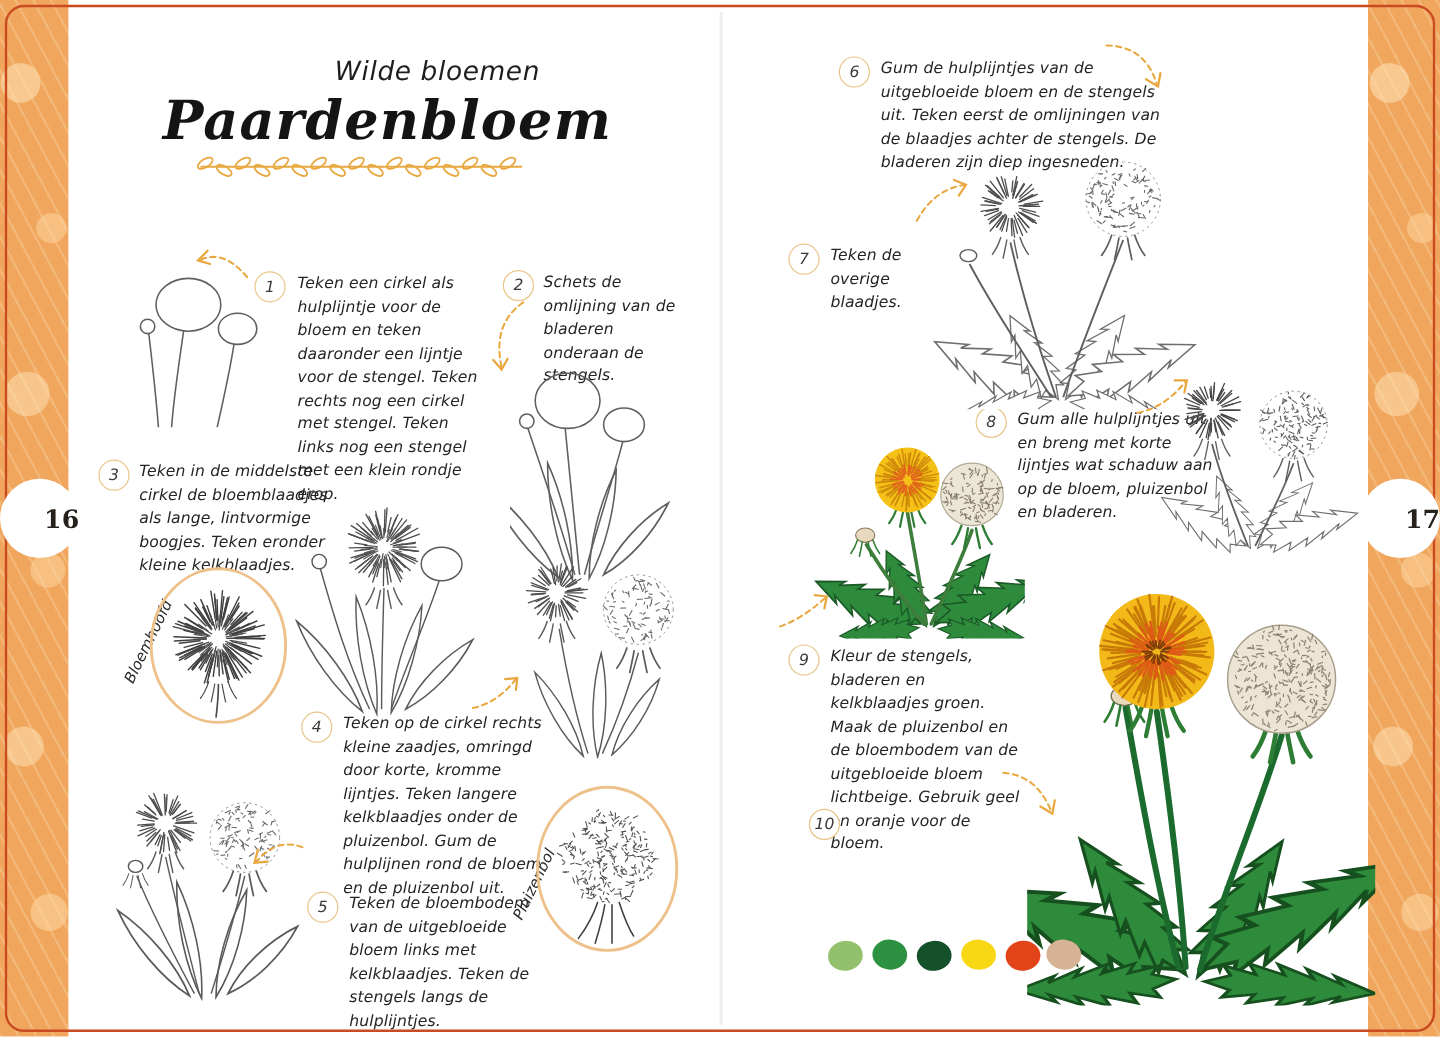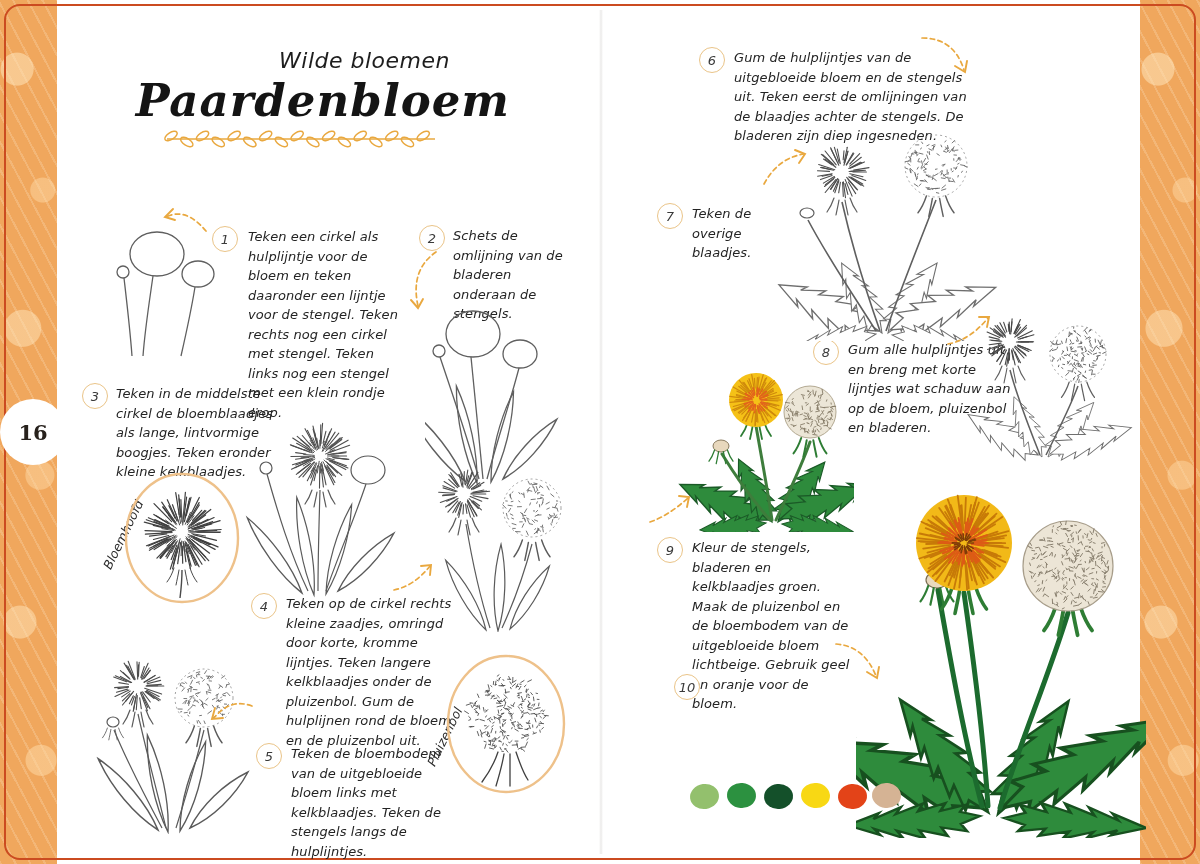--- a/index.html
+++ b/index.html
@@ -17,21 +17,21 @@
           repeating-linear-gradient(62deg, rgba(255,245,225,.20) 0 2px, transparent 2px 13px);}
   #band-left{left:0;width:57px;}
   #band-right{right:0;width:60px;}
   
   #frame{position:absolute;left:4px;top:4px;right:4px;bottom:4px;border:2px solid #cb4b20;
          border-radius:16px;pointer-events:none;}
   #gutter{position:absolute;left:599px;top:10px;width:4px;height:844px;
           background:linear-gradient(to right,rgba(0,0,0,0),rgba(60,50,40,.10),rgba(0,0,0,0));}
   
   .pagenum{position:absolute;width:66px;height:66px;border-radius:50%;background:#fff;
-           display:flex;align-items:center;justify-content:center;
+           display:flex;align-items:center;justify-content:flex-end;
            font-family:"DejaVu Serif",serif;font-weight:bold;font-size:21px;color:#27211c;}
   #pagenum-left{left:0px;top:399px;}
   #pagenum-right{left:1134px;top:399px;}
   
   .hw{font-family:"DejaVu Sans",sans-serif;font-style:italic;color:#2b2b2b;}
   #category{position:absolute;left:150px;top:48px;width:300px;text-align:right;
             font-size:22px;letter-spacing:.5px;color:#1e1e1e;}
   #title{position:absolute;left:90px;top:74px;width:420px;text-align:right;
          font-family:"DejaVu Serif",serif;font-style:italic;font-weight:bold;
          font-size:45px;letter-spacing:1px;color:#141414;}
@@ -66,20 +66,23 @@
     </defs>
   </svg>
 
   <div id="band-left" class="band"></div>
   <div id="band-right" class="band"></div>
   <div id="gutter"></div>
   <div id="frame"></div>
 
   <div id="pagenum-left" class="pagenum">
     <span>16</span>
+  </div>
+  <div id="pagenum-right" class="pagenum">
+    <span>17</span>
   </div>
 
   <div id="category" class="hw">Wilde bloemen</div>
   <div id="title">Paardenbloem</div>
   <svg class="ill" style="left:163px;top:124px" width="276" height="28" viewBox="0 0 276 28">
     <path d="M4,15 L272,15" stroke="#e9a83f" stroke-width="1.6" fill="none"></path>
     <g>
         <ellipse cx="8.0" cy="12.0" rx="7" ry="3.4" transform="rotate(-32 8.0 12.0)" fill="none" stroke="#e9a83f" stroke-width="1.5"></ellipse>
         <ellipse cx="23.8" cy="18.0" rx="7" ry="3.4" transform="rotate(32 23.8 18.0)" fill="none" stroke="#e9a83f" stroke-width="1.5"></ellipse>
         <ellipse cx="39.5" cy="12.0" rx="7" ry="3.4" transform="rotate(-32 39.5 12.0)" fill="none" stroke="#e9a83f" stroke-width="1.5"></ellipse>

